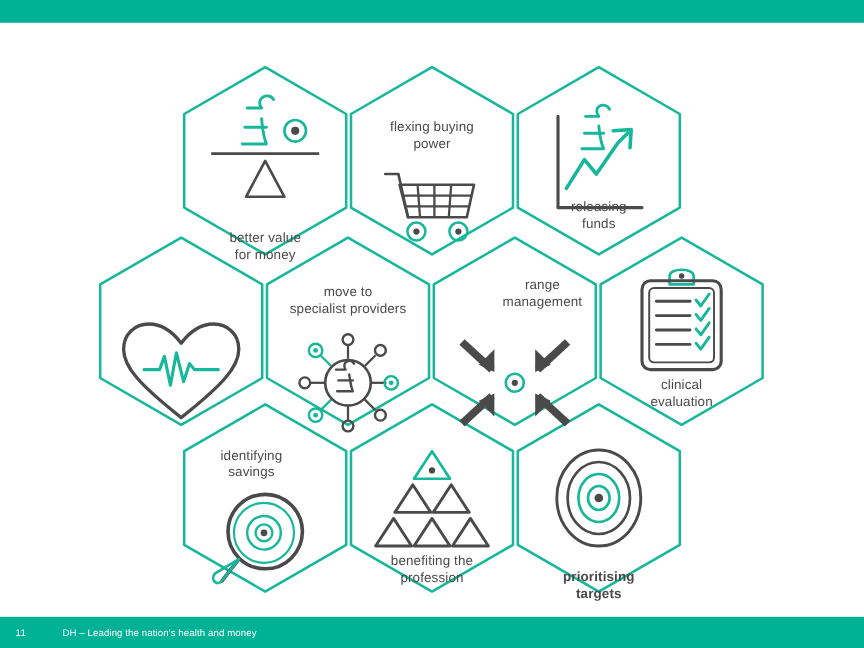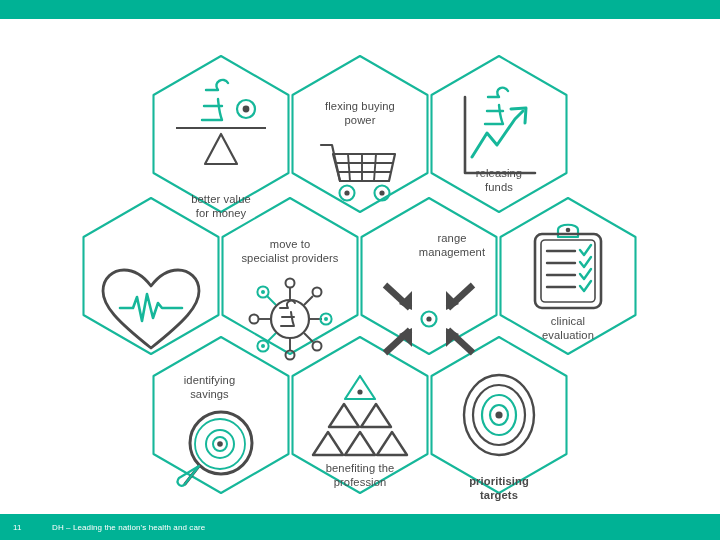--- a/index.html
+++ b/index.html
@@ -235,16 +235,16 @@
     <div class="hex-label" style="left:295px;top:443px;width:130px;">benefiting the
 profession</div>
 
     <div class="hex-label" style="left:434px;top:456px;width:130px;font-weight:bold;">prioritising
 targets</div>
   </div>
 
   <div class="bottom-band"></div>
   <div class="footer-row">
     <span class="footer-num">11</span>
-    <span class="footer-text">DH – Leading the nation's health and care</span>
+    <span class="footer-text">DH – Leading the nation's health and money</span>
   </div>
 
 </div>
 
 </body></html>

